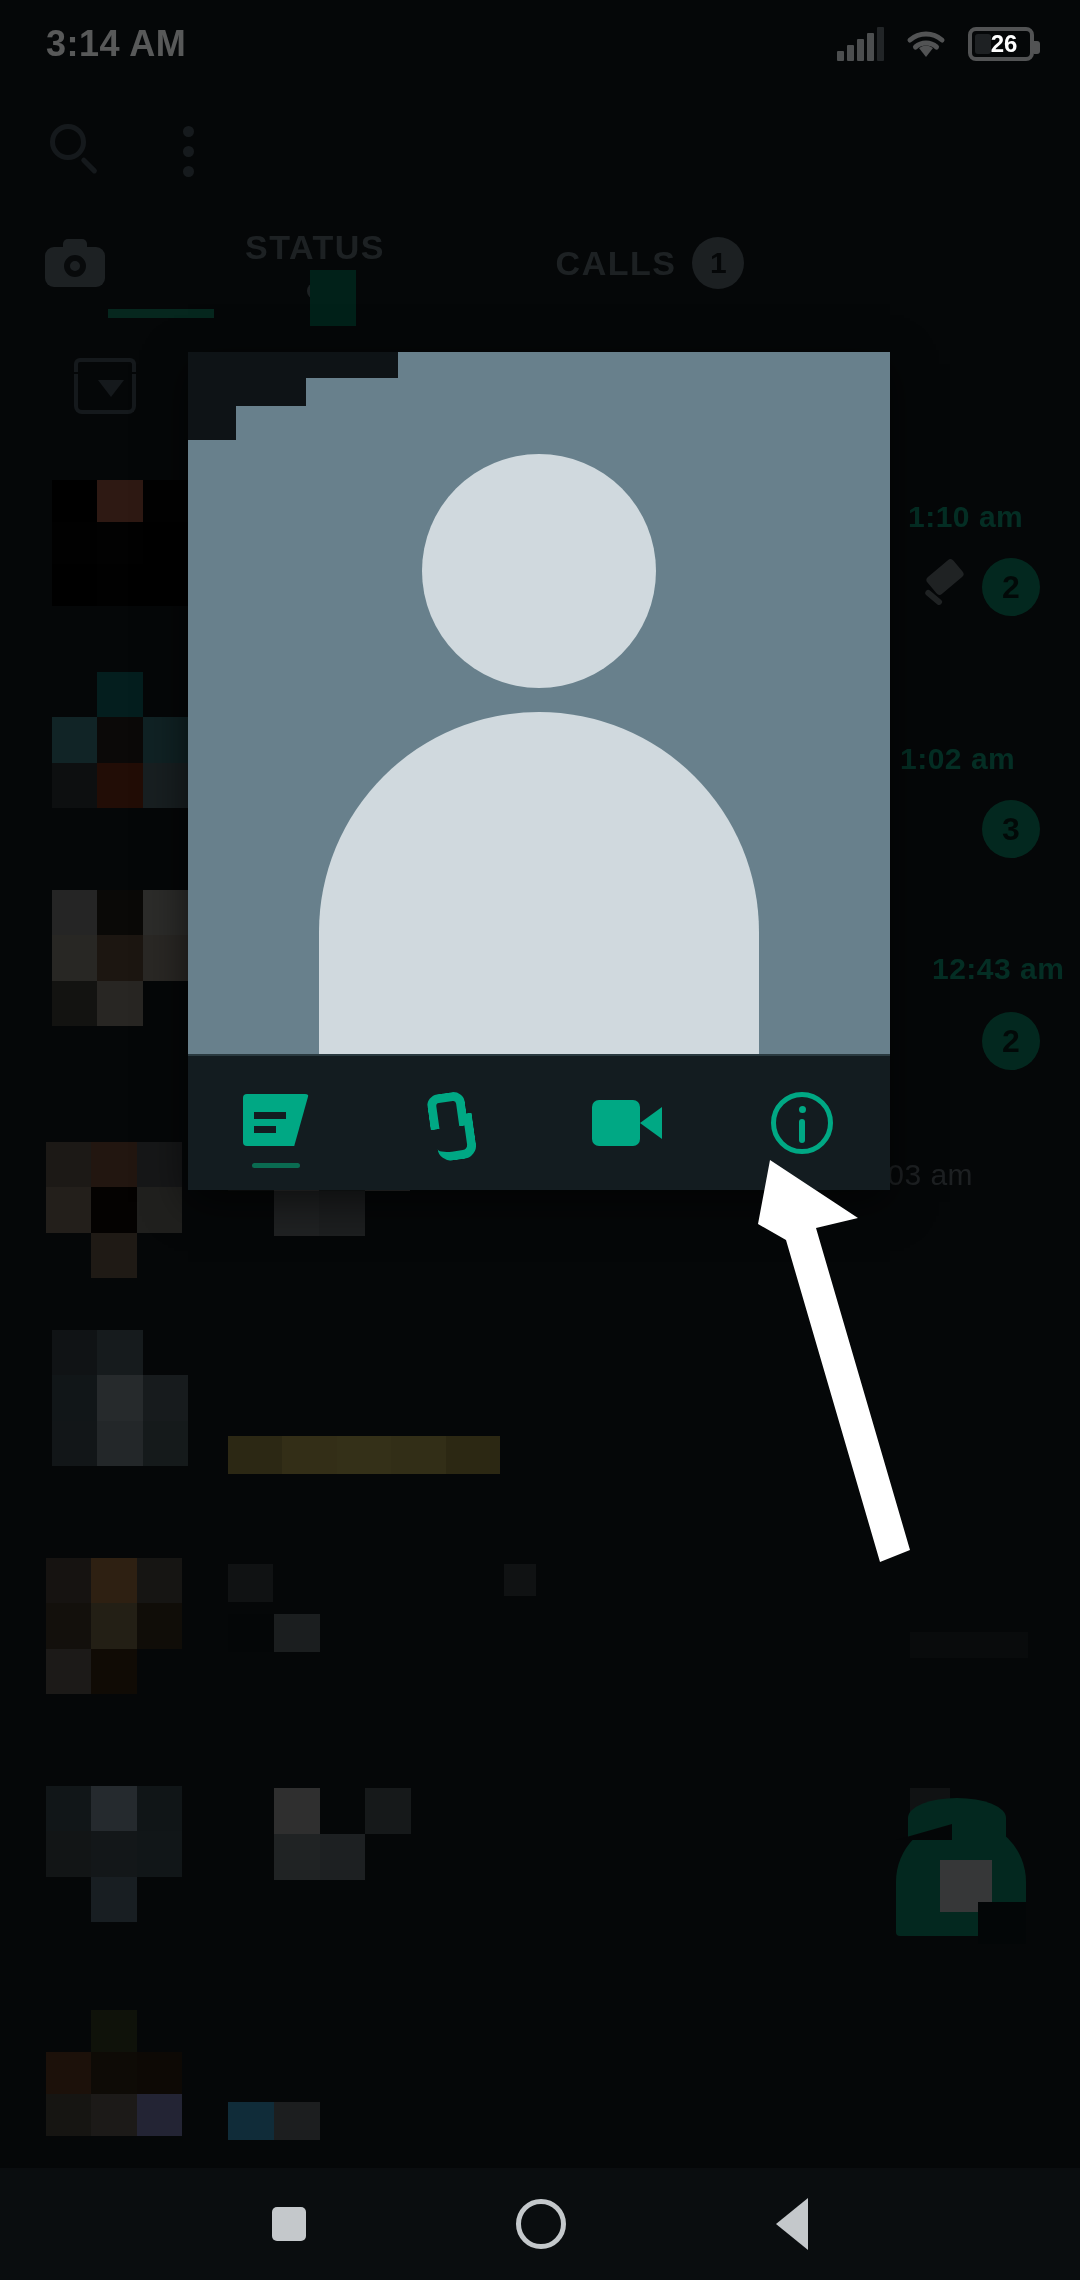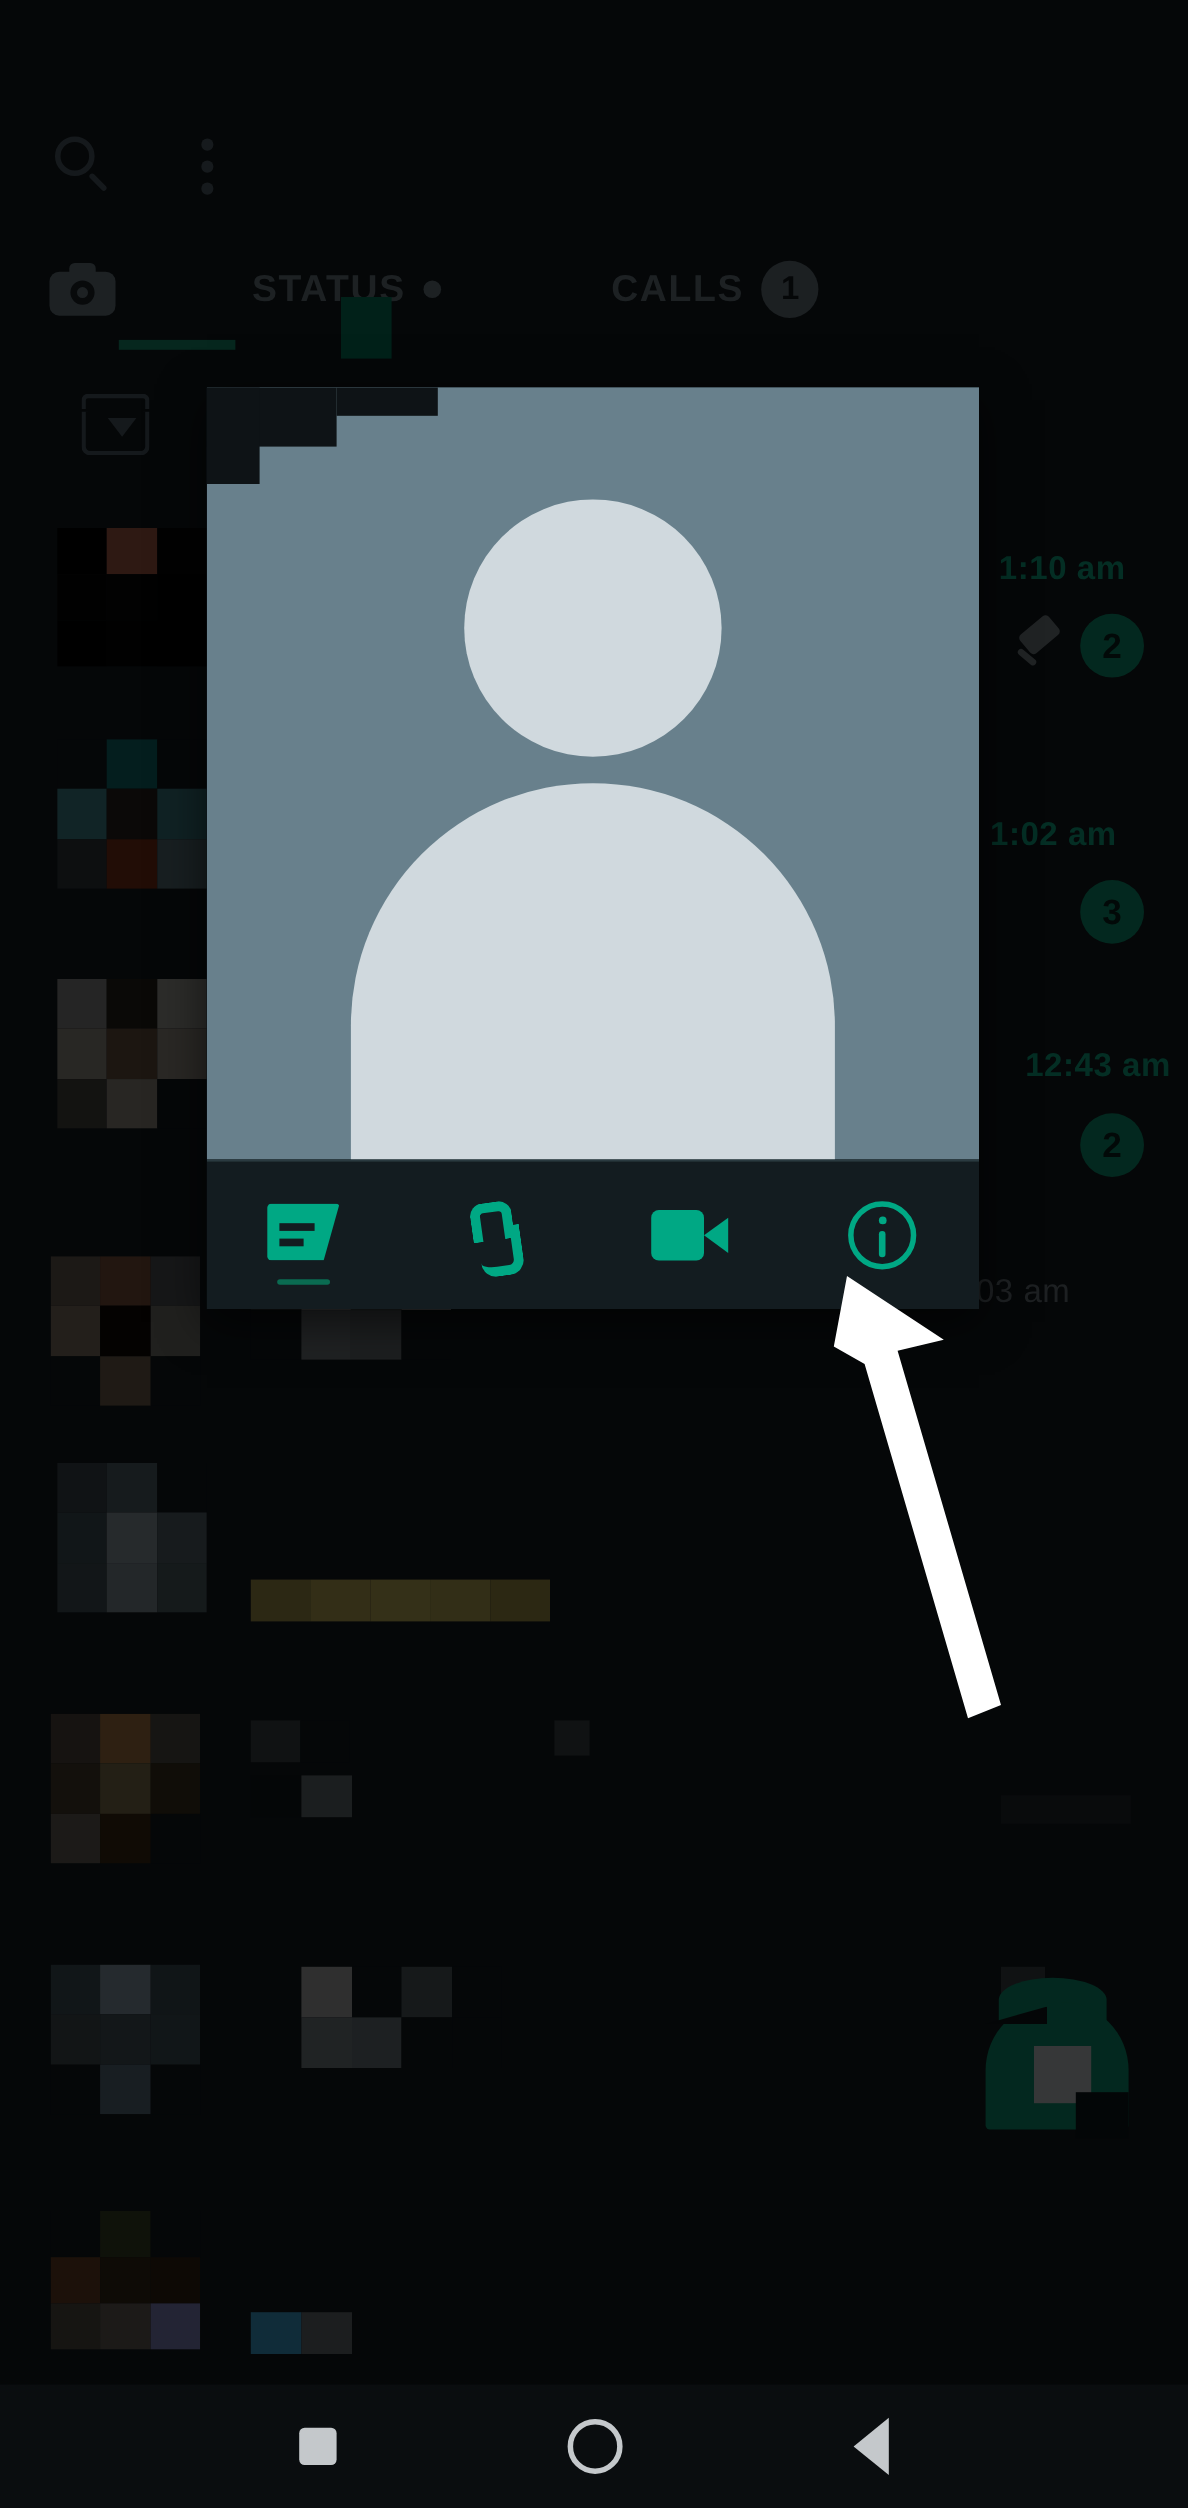--- a/index.html
+++ b/index.html
@@ -79,21 +79,21 @@
   .dots span { width:11px; height:11px; border-radius:50%; background:#3c464c; display:block; }
 
   
   #tabs {
     position:absolute; top:208px; left:0; width:1080px; height:110px;
     display:flex; align-items:center;
   }
   .tab { display:flex; align-items:center; justify-content:center; gap:16px; position:relative; }
   #tab-camera { width:150px; }
   #tab-chats  { width:260px; }
-  #tab-status { width:330px; }
+  #tab-status { width:330px;flex-direction:column; }
   #tab-calls  { width:340px;text-align:right; }
   .tab-label { font-size:34px; font-weight:bold; letter-spacing:1.5px; color:#4d585e; }
   #tab-chats .tab-label { color:#11664f; }
   .cam-icon { position:relative; width:60px; height:48px; }
   .cam-body {
     position:absolute; left:0; top:8px; width:60px; height:40px;
     background:#4d585e; border-radius:9px;
   }
   .cam-hump {
     position:absolute; left:18px; top:0; width:24px; height:12px;
@@ -270,20 +270,41 @@
     border-right:32px solid #c4c8cb;
   }
 </style>
 </head>
 <body>
 
 <div id="screen">
 
   <div id="app-layer">
 
+    <div id="status-bar">
+      <div id="status-time">3:14 AM</div>
+      <div id="status-icons">
+        <div class="sig-bars">
+          <i></i>
+            <i></i>
+            <i></i>
+            <i></i>
+            <i></i>
+        </div>
+        <svg width="40" height="34" viewBox="0 0 40 34">
+          <path d="M20 30 L13 21 A11 11 0 0 1 27 21 Z" fill="#d7dadd"></path>
+          <path d="M4 13 A24 24 0 0 1 36 13" stroke="#d7dadd" stroke-width="5" fill="none" stroke-linecap="round"></path>
+          <path d="M9.5 20 A16 16 0 0 1 30.5 20" stroke="#d7dadd" stroke-width="5" fill="none" stroke-linecap="round"></path>
+        </svg>
+        <div class="battery">
+          <div class="fill"></div>
+          <div class="pct">26</div>
+        </div>
+      </div>
+    </div>
 
     <div id="toolbar">
       <div id="toolbar-actions">
         <div class="tb-icon">
           <div class="mag-circle"></div>
             <div class="mag-handle"></div>
         </div>
         <div class="tb-icon">
           <div class="dots">
               <span></span>

